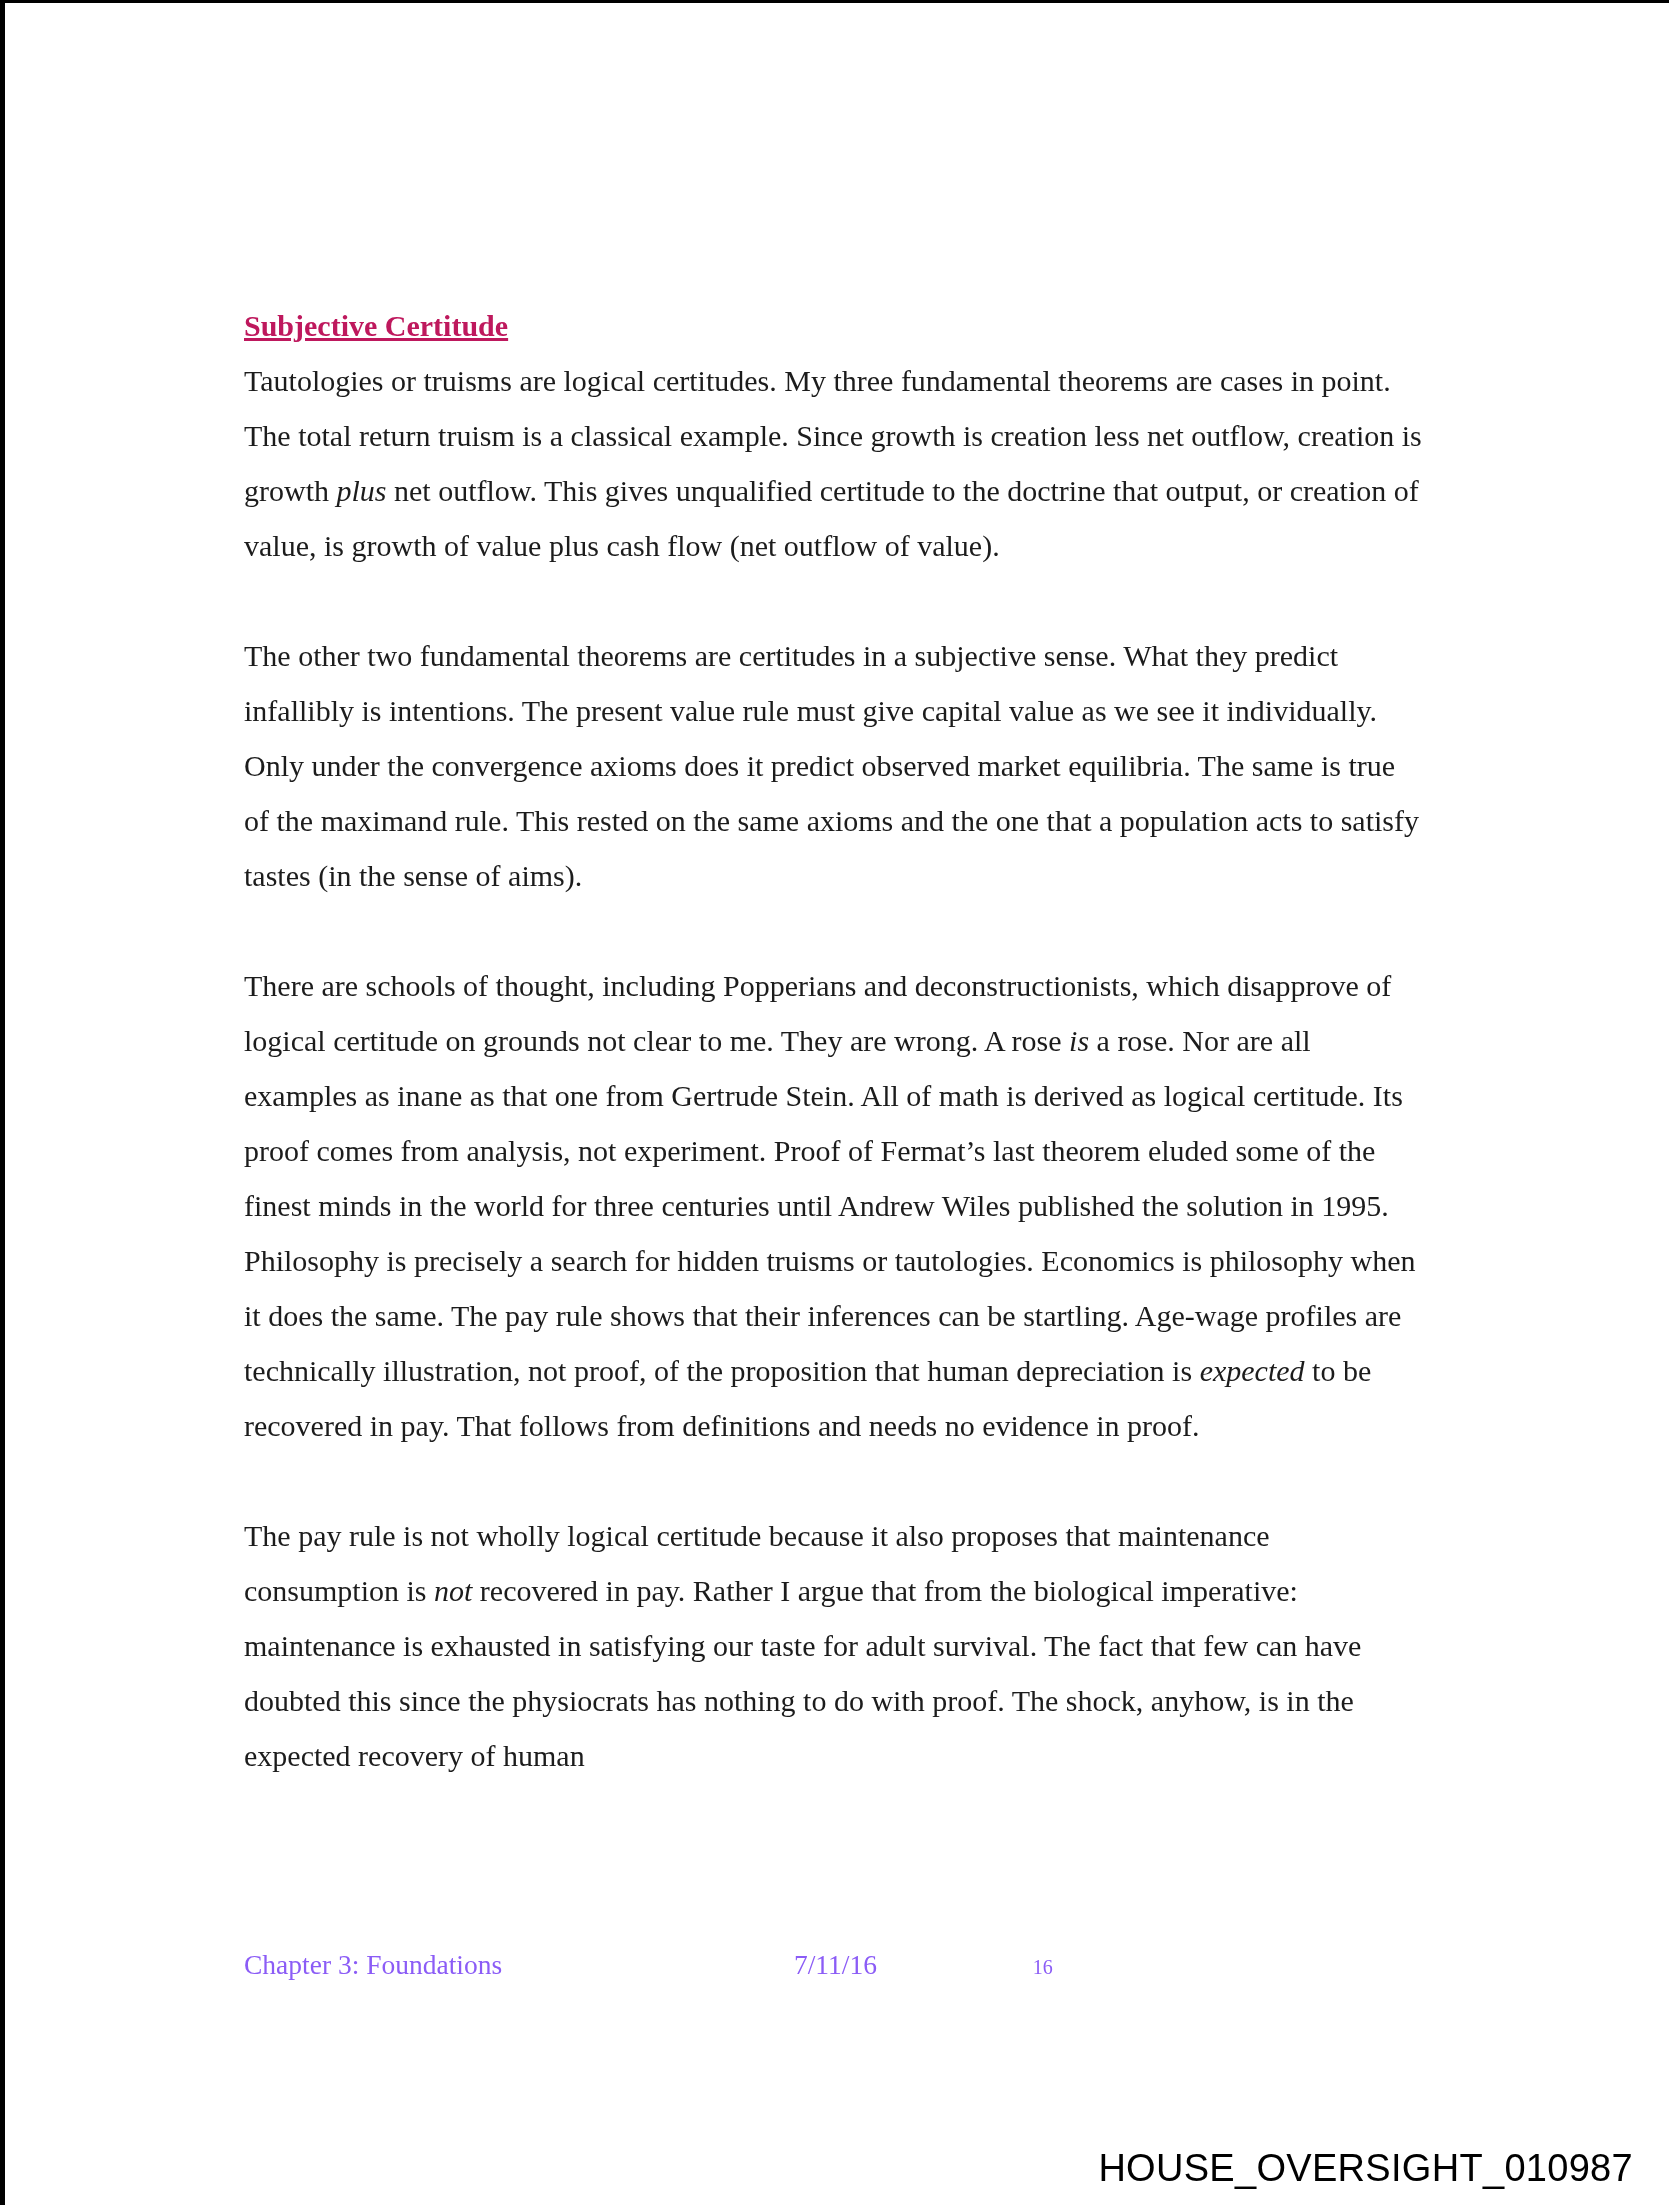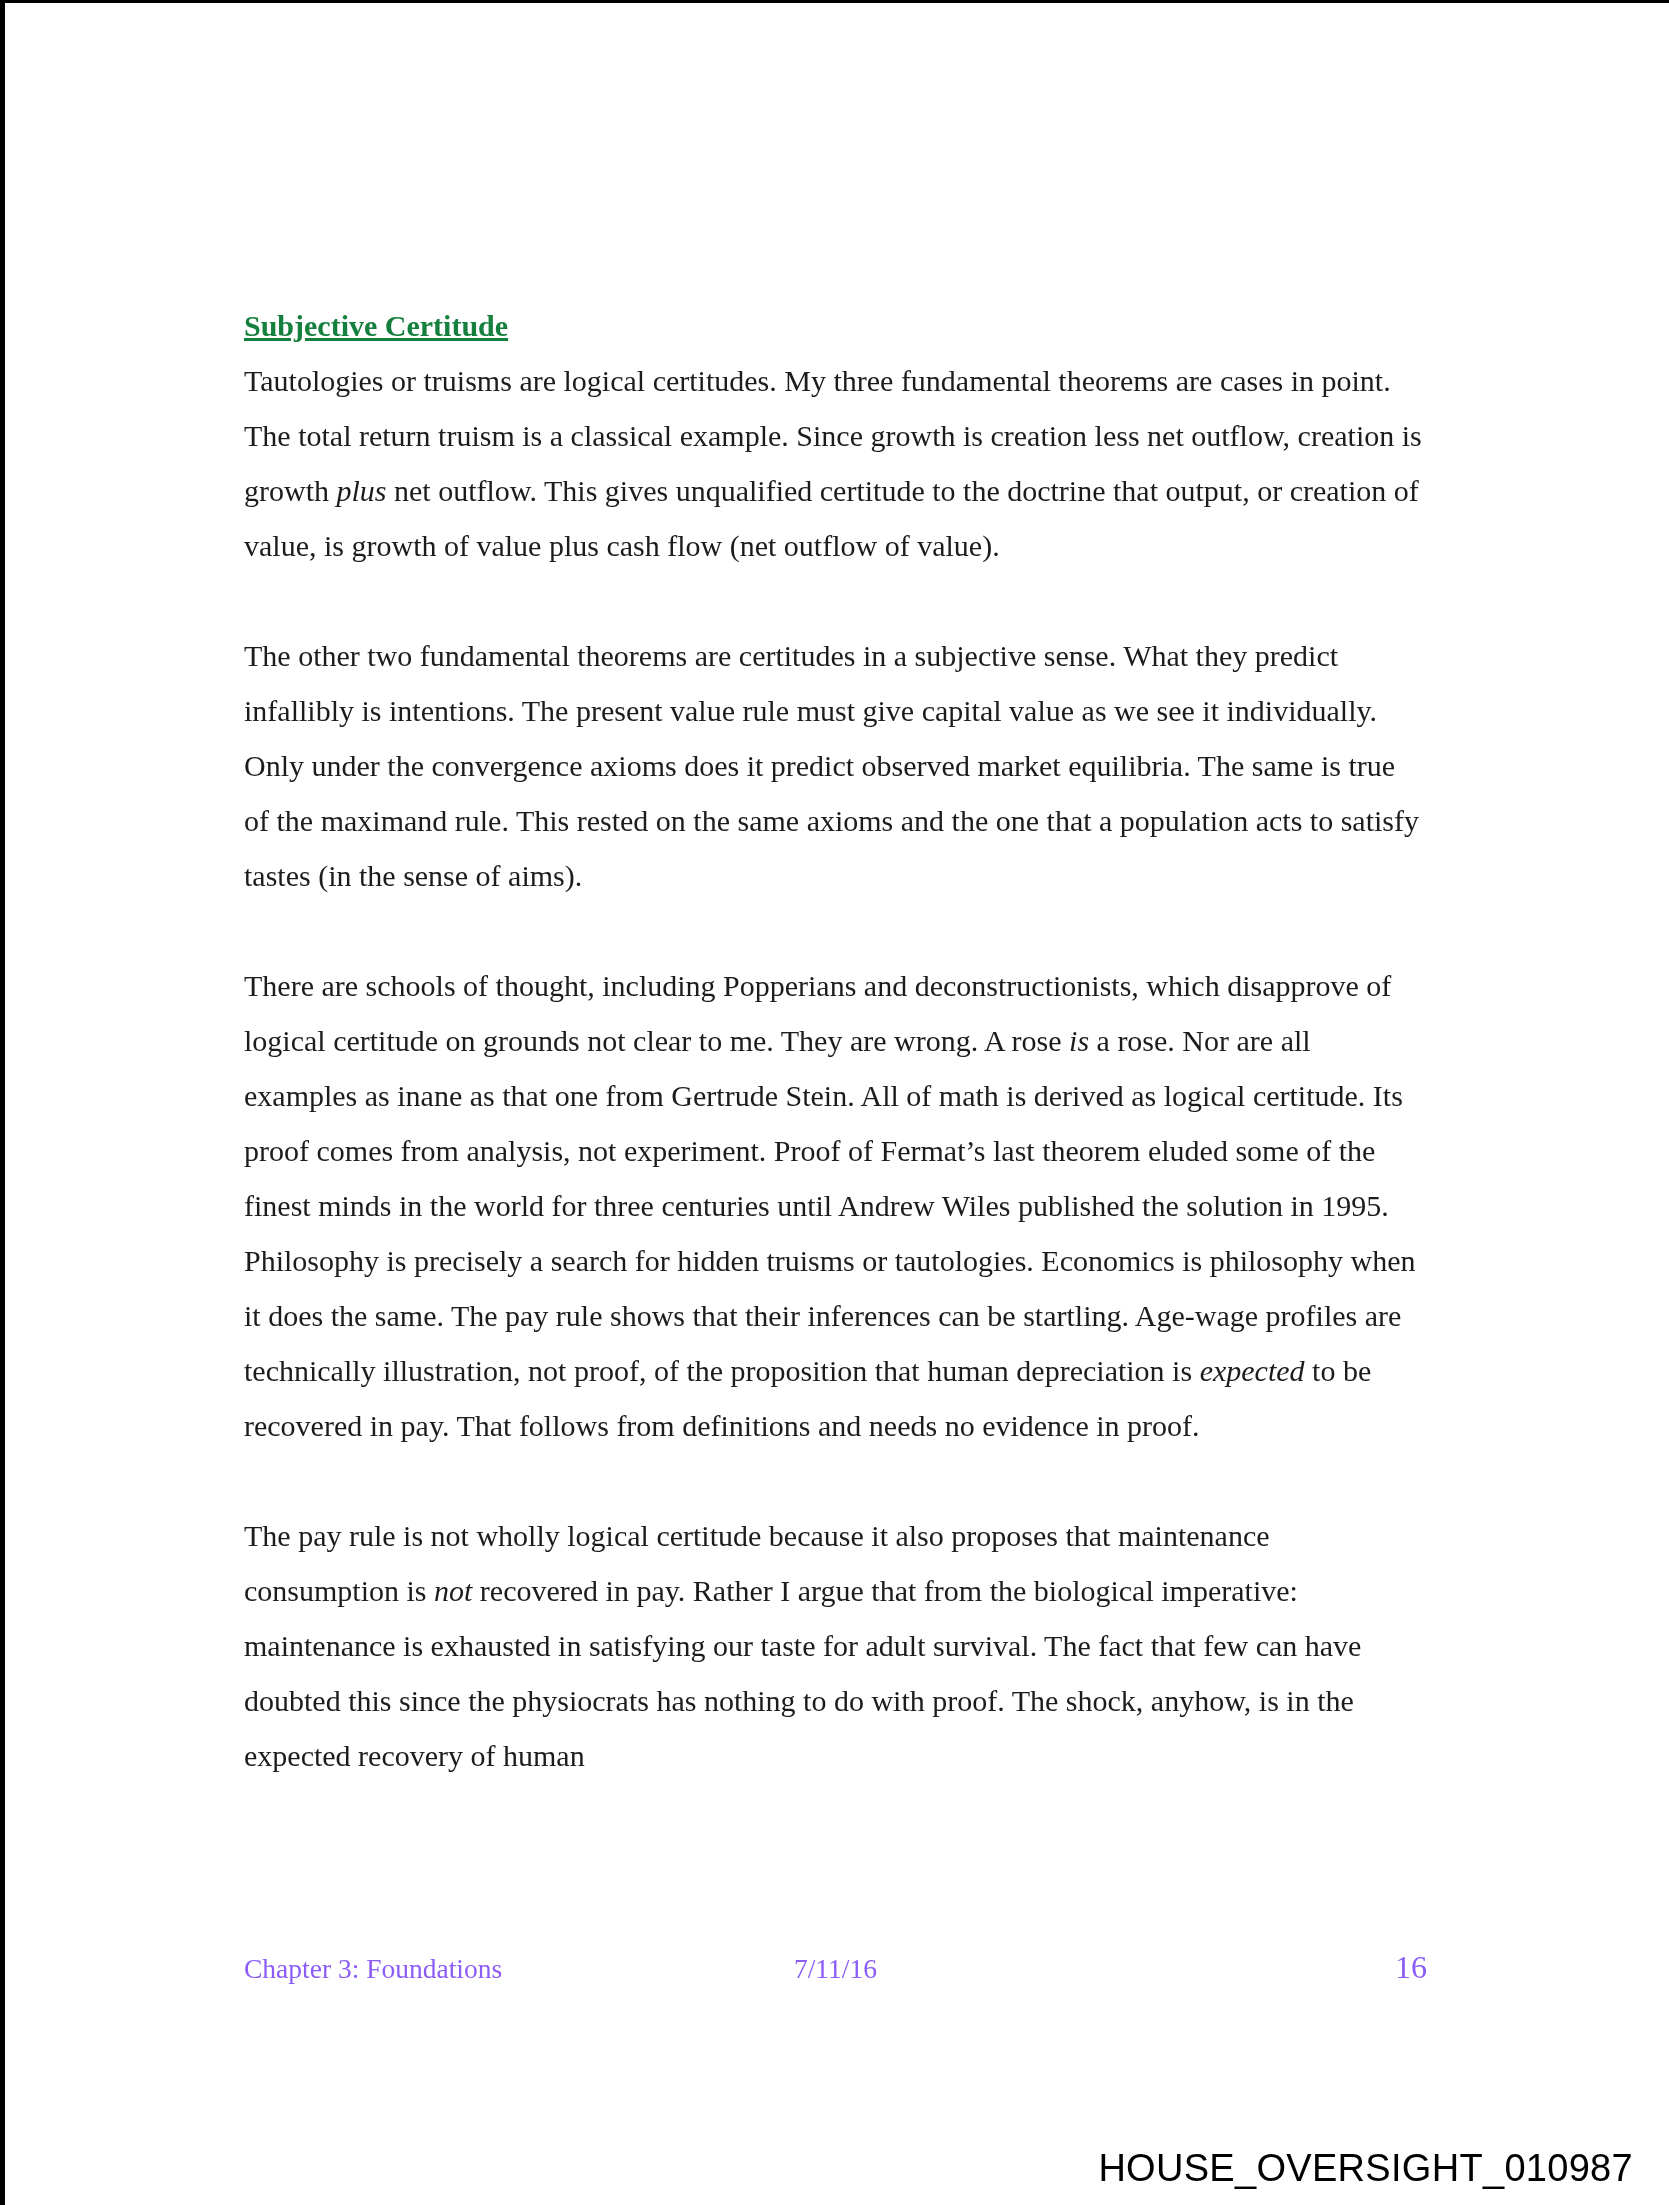--- a/index.html
+++ b/index.html
@@ -40,21 +40,21 @@
       padding-top: 298px;
       font-size: 30px;
       line-height: 55px;
       text-align: left;
     }
     .title {
       font-size: 30px;
       line-height: 55px;
       font-weight: bold;
       text-decoration: underline;
-      color: #15803d;
+      color: #be185d;
     }
     .para {
       margin-top: 55px;
       font-weight: normal;
     }
     .title + .para {
       margin-top: 0;
     }
     .para em { font-style: italic; }
     .footer {
@@ -62,21 +62,21 @@
       left: 244px;
       top: 1949px;
       width: 1183px;
       display: flex;
       align-items: baseline;
       font-size: 27.5px;
       color: #8b5cf6;
     }
     .f-left  { flex: 1; text-align: left; }
     .f-center{ flex: 1; text-align: center; }
-    .f-right { flex: 1; text-align: right; font-size: 32px; }
+    .f-right { flex: 1; text-align: left; font-size: 20px; }
     .stamp {
       position: absolute;
       right: 36px;
       top: 2147px;
       font-family: "Liberation Sans", "DejaVu Sans", sans-serif;
       font-size: 38px;
       color: #000000;
       letter-spacing: 0.3px;
     }
   </style>

